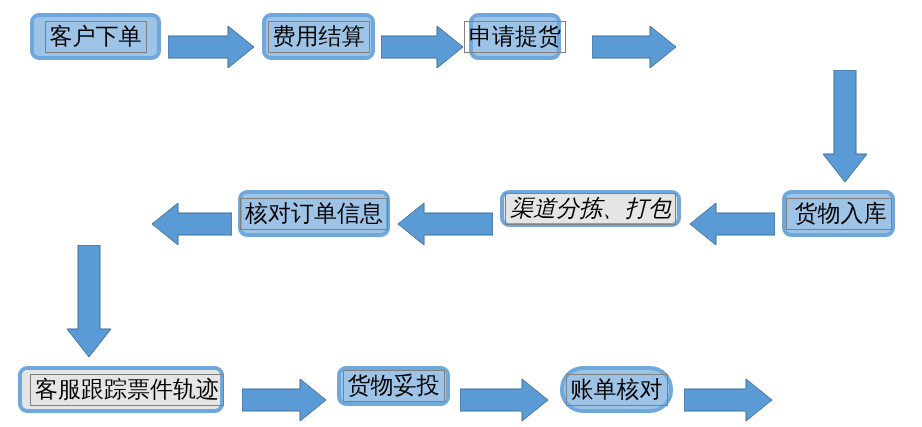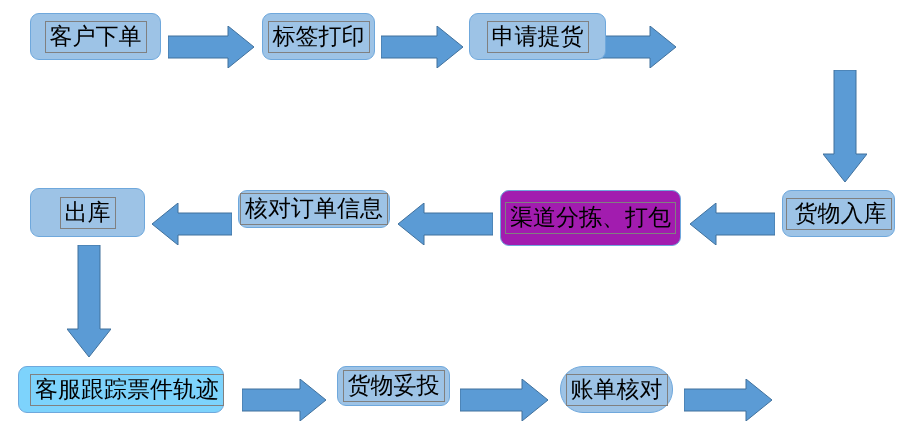--- a/index.html
+++ b/index.html
@@ -16,21 +16,21 @@
     height: 427px;
     background: #ffffff;
     overflow: hidden;
   }
 
   
   .node {
     position: absolute;
     box-sizing: border-box;
     background: #9DC3E6;
-    border: 1px solid #0c4a6e;
+    border: 4px solid #0c4a6e;
     border-radius: 9px;
     display: flex;
     align-items: center;
     justify-content: center;
   }
   .node-inner {
     box-sizing: border-box;
     border: 1px solid #808080;
     background: transparent;
     padding: 1px 4px 3px 4px;
@@ -118,49 +118,44 @@
         <polygon class="arrow-shape" points="0,10 62,10 62,0 88,21 62,42 62,32 0,32" fill="#5B9BD5" stroke="#41719C"></polygon>
       </svg>
     </div>
     <div class="node" style="left: 30px; top: 13px; width: 131px; height: 47px; background: rgb(157, 195, 230); border-color: rgb(111, 168, 220);">
       <div class="node-inner" style="border-color: rgb(128, 128, 128);">
         <span class="node-label" style="color: rgb(0, 0, 0);">客户下单</span>
       </div>
     </div>
     <div class="node" style="left: 262px; top: 13px; width: 113px; height: 47px; background: rgb(157, 195, 230); border-color: rgb(111, 168, 220);">
       <div class="node-inner" style="border-color: rgb(128, 128, 128);">
-        <span class="node-label" style="color: rgb(0, 0, 0);">标签打印</span>
+        <span class="node-label" style="color: rgb(0, 0, 0);">费用结算</span>
       </div>
     </div>
-    <div class="node" style="left: 469px; top: 13px; width: 137px; height: 47px; background: rgb(157, 195, 230); border-color: rgb(111, 168, 220);">
+    <div class="node" style="left: 469px; top: 13px; width: 92px; height: 47px; background: rgb(157, 195, 230); border-color: rgb(111, 168, 220);">
       <div class="node-inner" style="border-color: rgb(128, 128, 128);">
         <span class="node-label" style="color: rgb(0, 0, 0);">申请提货</span>
       </div>
     </div>
-    <div class="node" style="left: 30px; top: 188px; width: 115px; height: 49px; background: rgb(157, 195, 230); border-color: rgb(111, 168, 220);">
-      <div class="node-inner" style="border-color: rgb(128, 128, 128);">
-        <span class="node-label" style="color: rgb(0, 0, 0);">出库</span>
-      </div>
-    </div>
-    <div class="node" style="left: 238px; top: 190px; width: 152px; height: 38px; background: rgb(157, 195, 230); border-color: rgb(111, 168, 220); align-items: center;">
+    <div class="node" style="left: 238px; top: 190px; width: 152px; height: 47px; background: rgb(157, 195, 230); border-color: rgb(111, 168, 220); align-items: center;">
       <div class="node-inner" style="border-color: rgb(128, 128, 128);">
         <span class="node-label" style="color: rgb(0, 0, 0);">核对订单信息</span>
       </div>
     </div>
-    <div class="node" style="left: 500px; top: 190px; width: 181px; height: 56px; background: #a21caf; border-color: rgb(111, 168, 220);">
+    <div class="node" style="left: 500px; top: 190px; width: 181px; height: 37px; background: #e5e5e5; border-color: rgb(111, 168, 220); font-style: italic;">
       <div class="node-inner" style="border-color: rgb(128, 128, 128);">
         <span class="node-label" style="color: rgb(0, 0, 0);">渠道分拣、打包</span>
       </div>
     </div>
     <div class="node" style="left: 782px; top: 190px; width: 113px; height: 47px; background: rgb(157, 195, 230); border-color: rgb(111, 168, 220);">
       <div class="node-inner" style="border-color: rgb(128, 128, 128); padding-left: 8px;">
         <span class="node-label" style="color: rgb(0, 0, 0);">货物入库</span>
       </div>
     </div>
-    <div class="node" style="left: 18px; top: 366px; width: 206px; height: 47px; background: #7dd3fc; border-color: rgb(111, 168, 220); padding-left: 12px;">
+    <div class="node" style="left: 18px; top: 366px; width: 206px; height: 47px; background: #e5e5e5; border-color: rgb(111, 168, 220); padding-left: 12px;">
       <div class="node-inner" style="border-color: rgb(128, 128, 128);">
         <span class="node-label" style="color: rgb(0, 0, 0);">客服跟踪票件轨迹</span>
       </div>
     </div>
     <div class="node" style="left: 337px; top: 366px; width: 113px; height: 40px; background: rgb(157, 195, 230); border-color: rgb(111, 168, 220);">
       <div class="node-inner" style="border-color: rgb(128, 128, 128);">
         <span class="node-label" style="color: rgb(0, 0, 0);">货物妥投</span>
       </div>
     </div>
     <div class="node" style="left: 560px; top: 366px; width: 113px; height: 47px; background: rgb(157, 195, 230); border-color: rgb(111, 168, 220); border-radius: 23px;">

